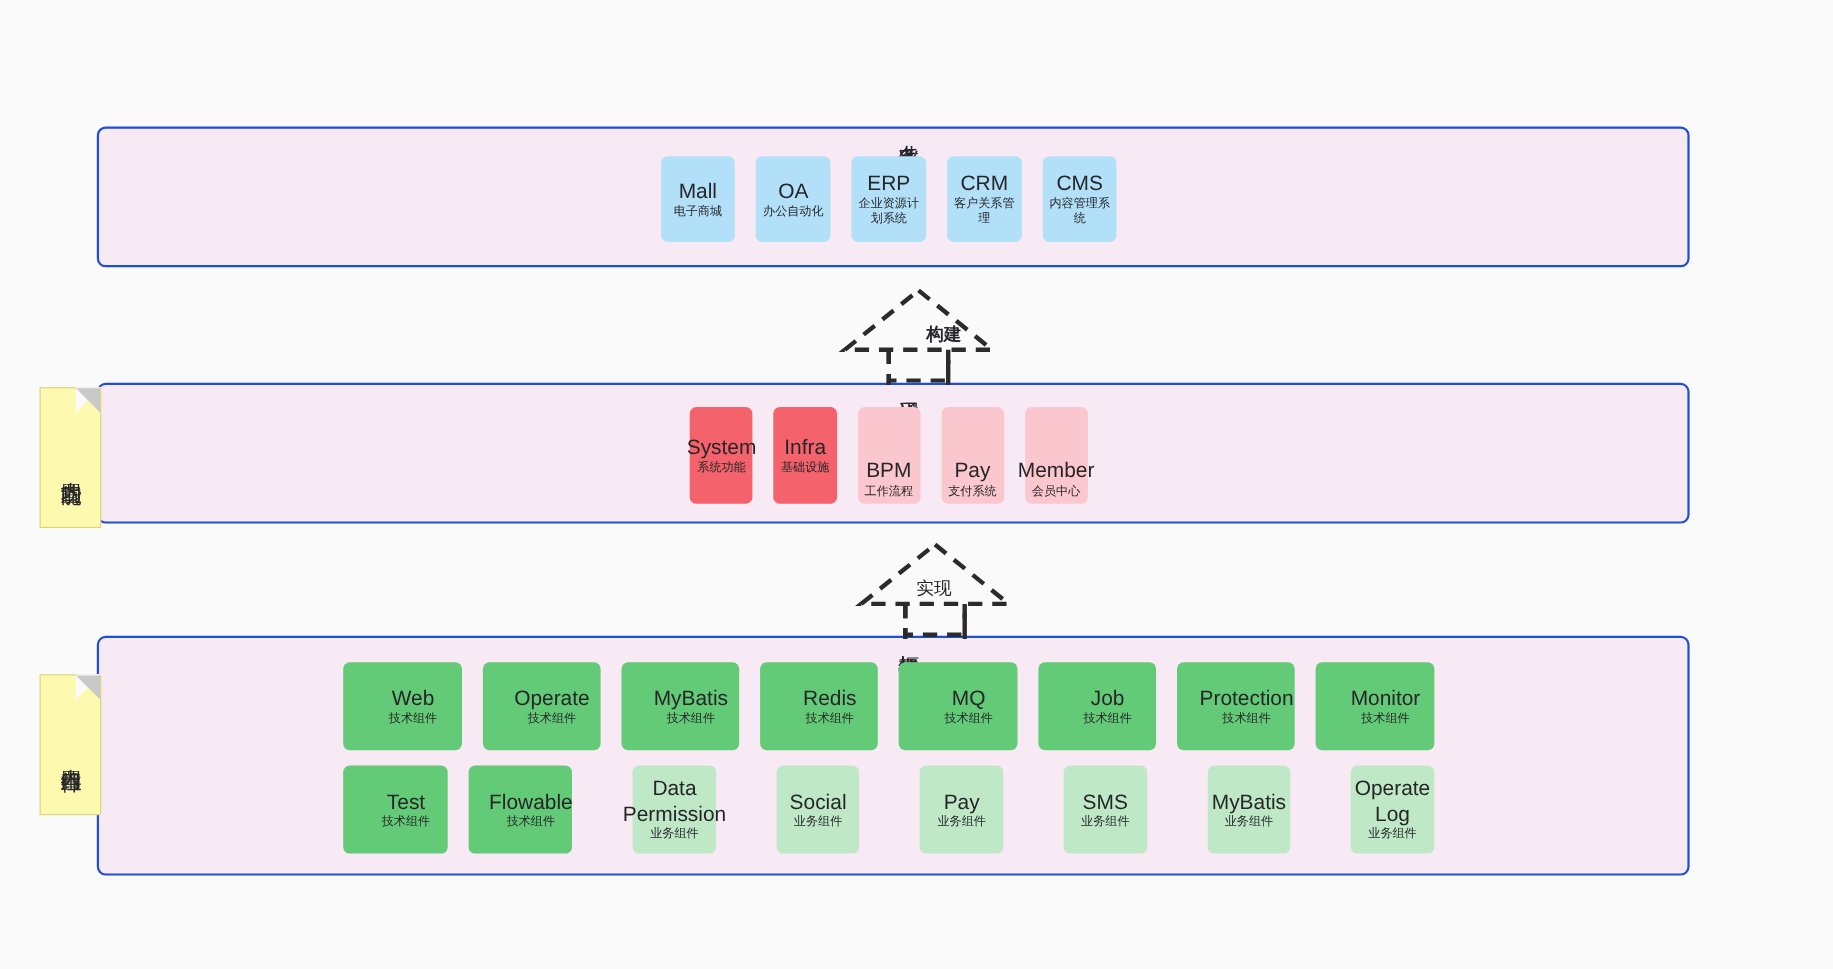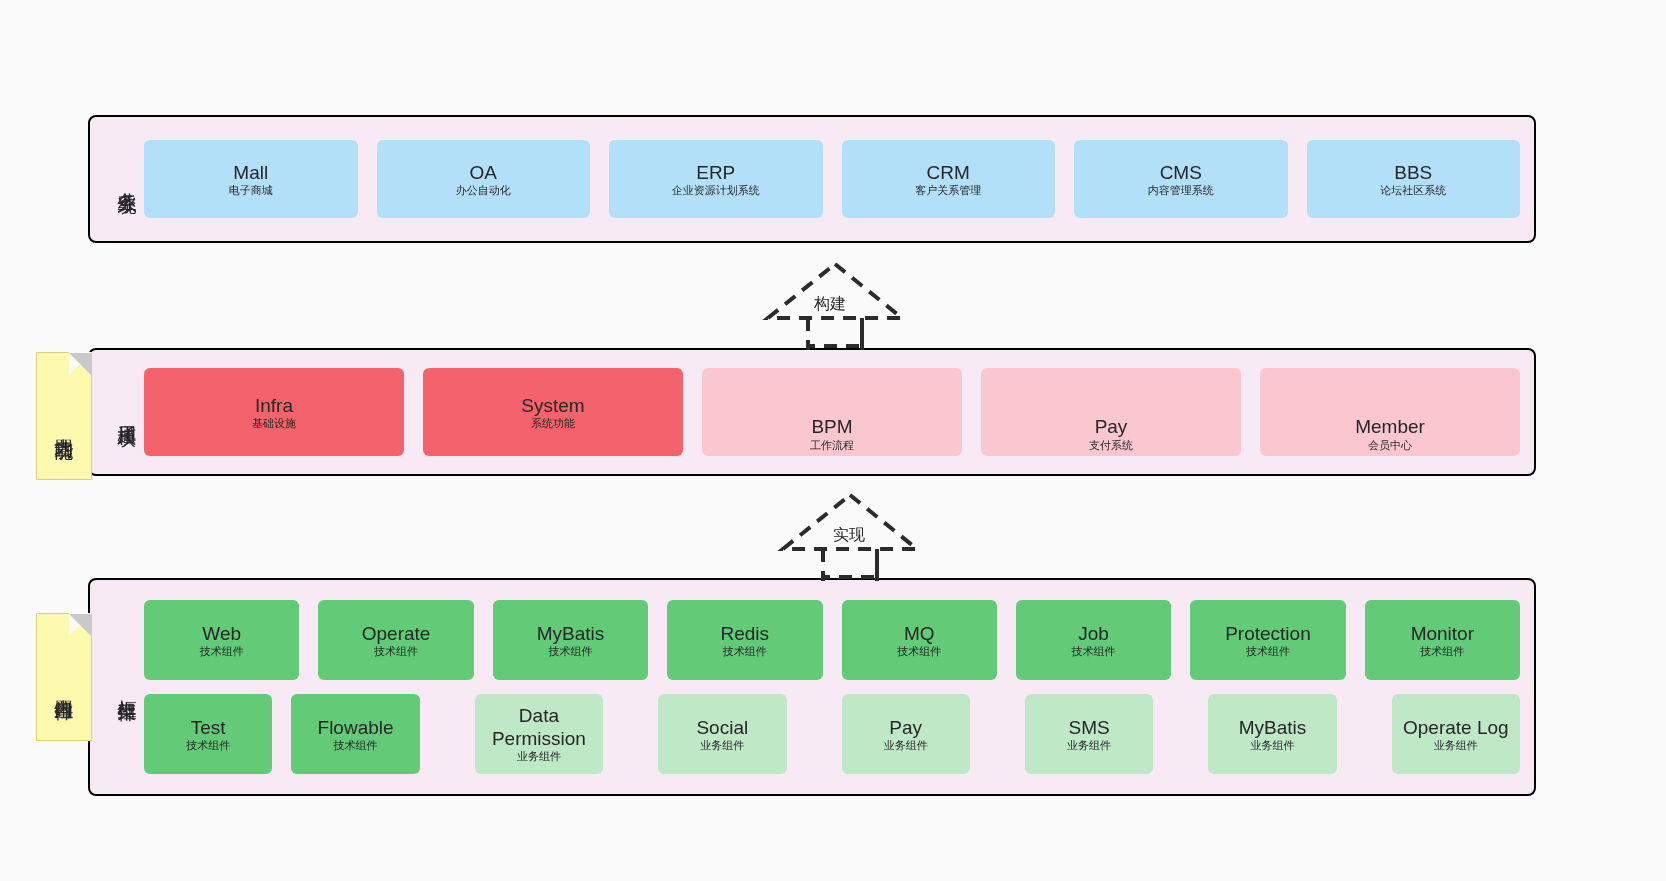--- a/index.html
+++ b/index.html
@@ -19,24 +19,24 @@
   .canvas {
     position: absolute;
     inset: 0;
   }
 
   
   .layer {
     position: absolute;
     box-sizing: border-box;
     background: #f8eaf4;
-    border: 2px solid #000000;
+    border: 2px solid #1d4ed8;
     border-radius: 8px;
     display: flex;
-    flex-direction: row;
+    flex-direction: column;
     align-items: center;
   }
 
   .layer-title {
     flex: 0 0 auto;
     width: 40px;
     margin-left: 8px;
     font-size: 19px;
     line-height: 1.12;
     color: #27272b;
@@ -85,21 +85,21 @@
     font-size: 19px;
     white-space: normal;
   }
   .card .s {
     font-size: 11px;
   }
 
   .c-blue       { background: #b3e0f9; }
   .c-red        { background: #f4626b; }
   .c-pink       { background: #fbc7ce; justify-content: flex-end; }
-  .c-green      { background: #63ca77; }
+  .c-green      { background: #63ca77; padding-left: 21px; }
   .c-lightgreen { background: #bfe8c7; margin-left: 36px; }
 
   
   .h-biz   { height: 78px; }
   .h-mod   { height: 88px; }
   .h-comp  { height: 80px; }
 
   
   .note {
     position: absolute;
@@ -185,57 +185,53 @@
         <div class="card c-blue h-biz">
           <span class="t">CRM</span>
           <span class="s">客户关系管理</span>
         </div>
 
         <div class="card c-blue h-biz">
           <span class="t">CMS</span>
           <span class="s">内容管理系统</span>
         </div>
 
-        <div class="card c-blue h-biz">
-          <span class="t">BBS</span>
-          <span class="s">论坛社区系统</span>
-        </div>
 
       </div>
     </div>
   </div>
 
   <svg class="uml-arrow" style="left:750px; top:258px;" width="170" height="92" viewBox="0 0 170 92">
 
     <path d="M 85 6 L 152 60 L 18 60 Z" fill="#fafafa" stroke="#2b2b2b" stroke-width="4" stroke-dasharray="13 9" stroke-linejoin="miter"></path>
 
     <path d="M 58 60 L 58 92 M 112 60 L 112 92" fill="none" stroke="#2b2b2b" stroke-width="4" stroke-dasharray="13 9"></path>
   </svg>
   <svg class="uml-arrow" style="left:750px; top:318px;" width="170" height="30" viewBox="0 0 170 30">
     <path d="M 58 0 L 58 28 L 112 28 L 112 0" fill="none" stroke="#2b2b2b" stroke-width="4" stroke-dasharray="13 9"></path>
   </svg>
-  <div class="uml-label" style="left:814px; top:294px;">构建</div>
+  <div class="uml-label" style="left:842px; top:294px;font-weight:bold;">构建</div>
 
   <div class="note" style="left:36px; top:352px; height:128px;">
     <span class="note-text">内置功能</span>
   </div>
 
   <div class="layer" style="left:88px; top:348px; width:1448px; height:128px;">
     <div class="layer-title">通用模块</div>
     <div class="layer-body">
       <div class="row">
 
         <div class="card c-red h-mod">
+          <span class="t">System</span>
+          <span class="s">系统功能</span>
+        </div>
+
+        <div class="card c-red h-mod">
           <span class="t">Infra</span>
           <span class="s">基础设施</span>
-        </div>
-
-        <div class="card c-red h-mod">
-          <span class="t">System</span>
-          <span class="s">系统功能</span>
         </div>
 
         <div class="card c-pink h-mod">
           <span class="t">BPM</span>
           <span class="s">工作流程</span>
         </div>
 
         <div class="card c-pink h-mod">
           <span class="t">Pay</span>
           <span class="s">支付系统</span>

